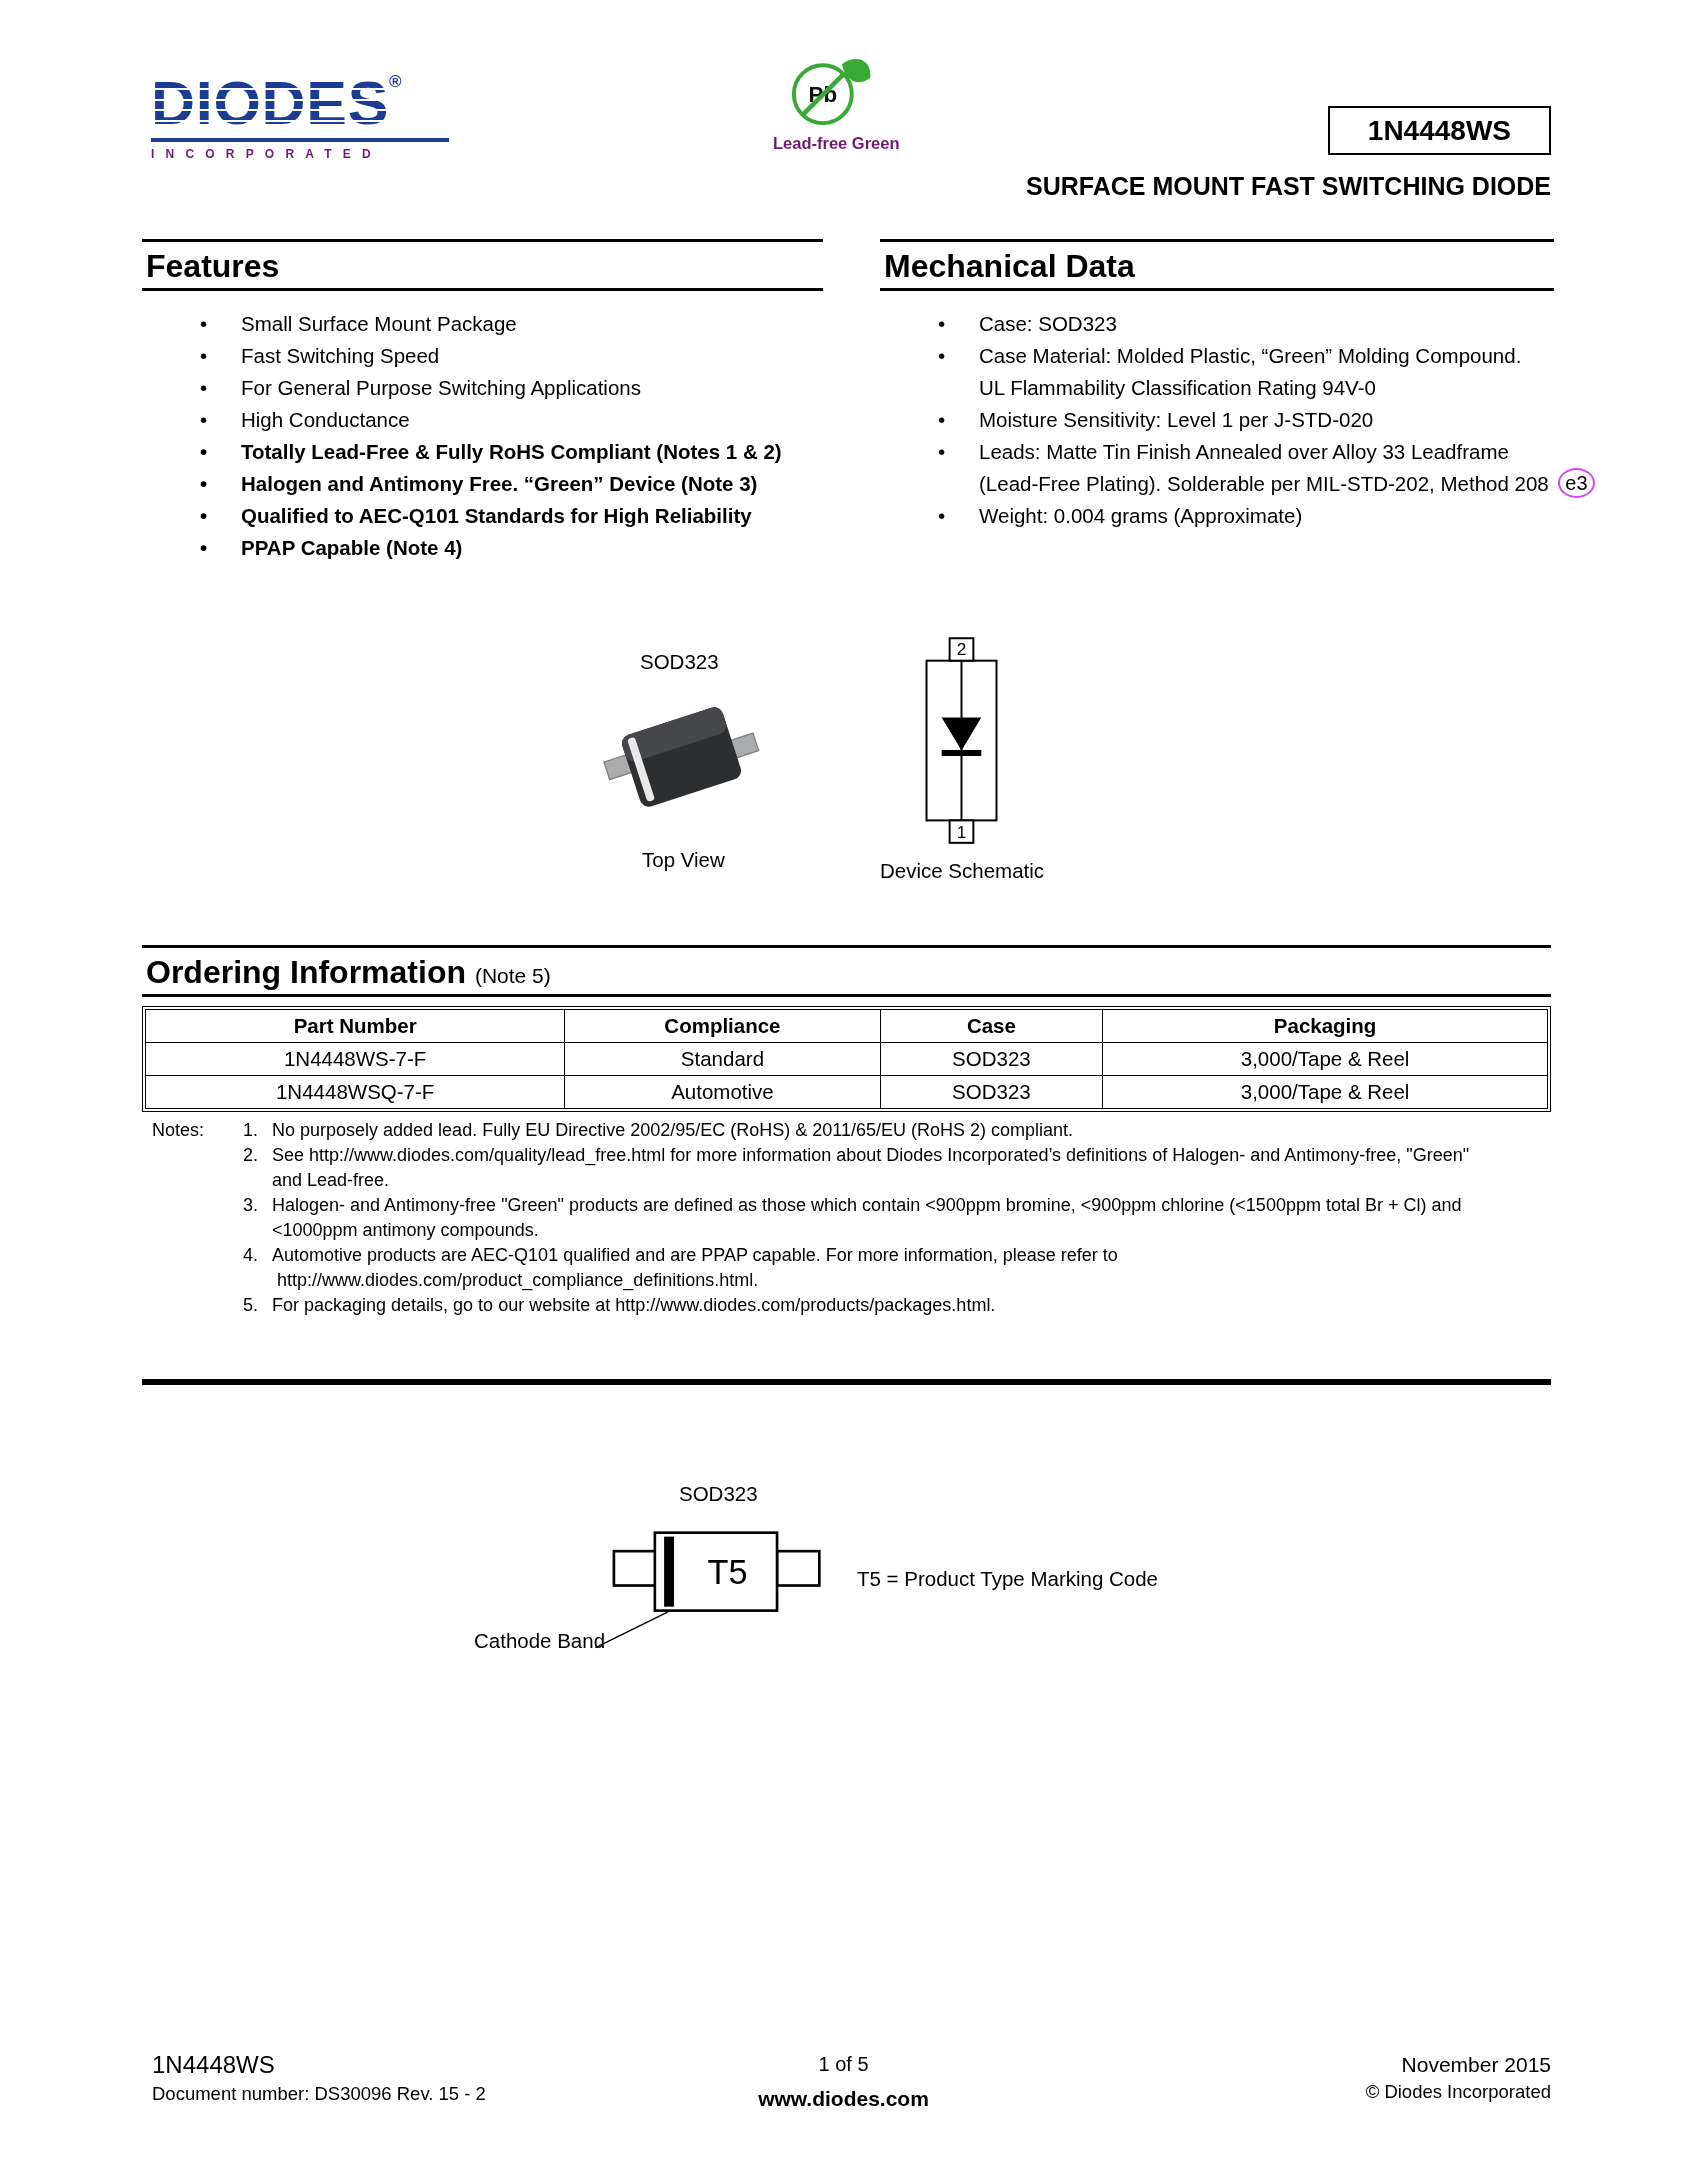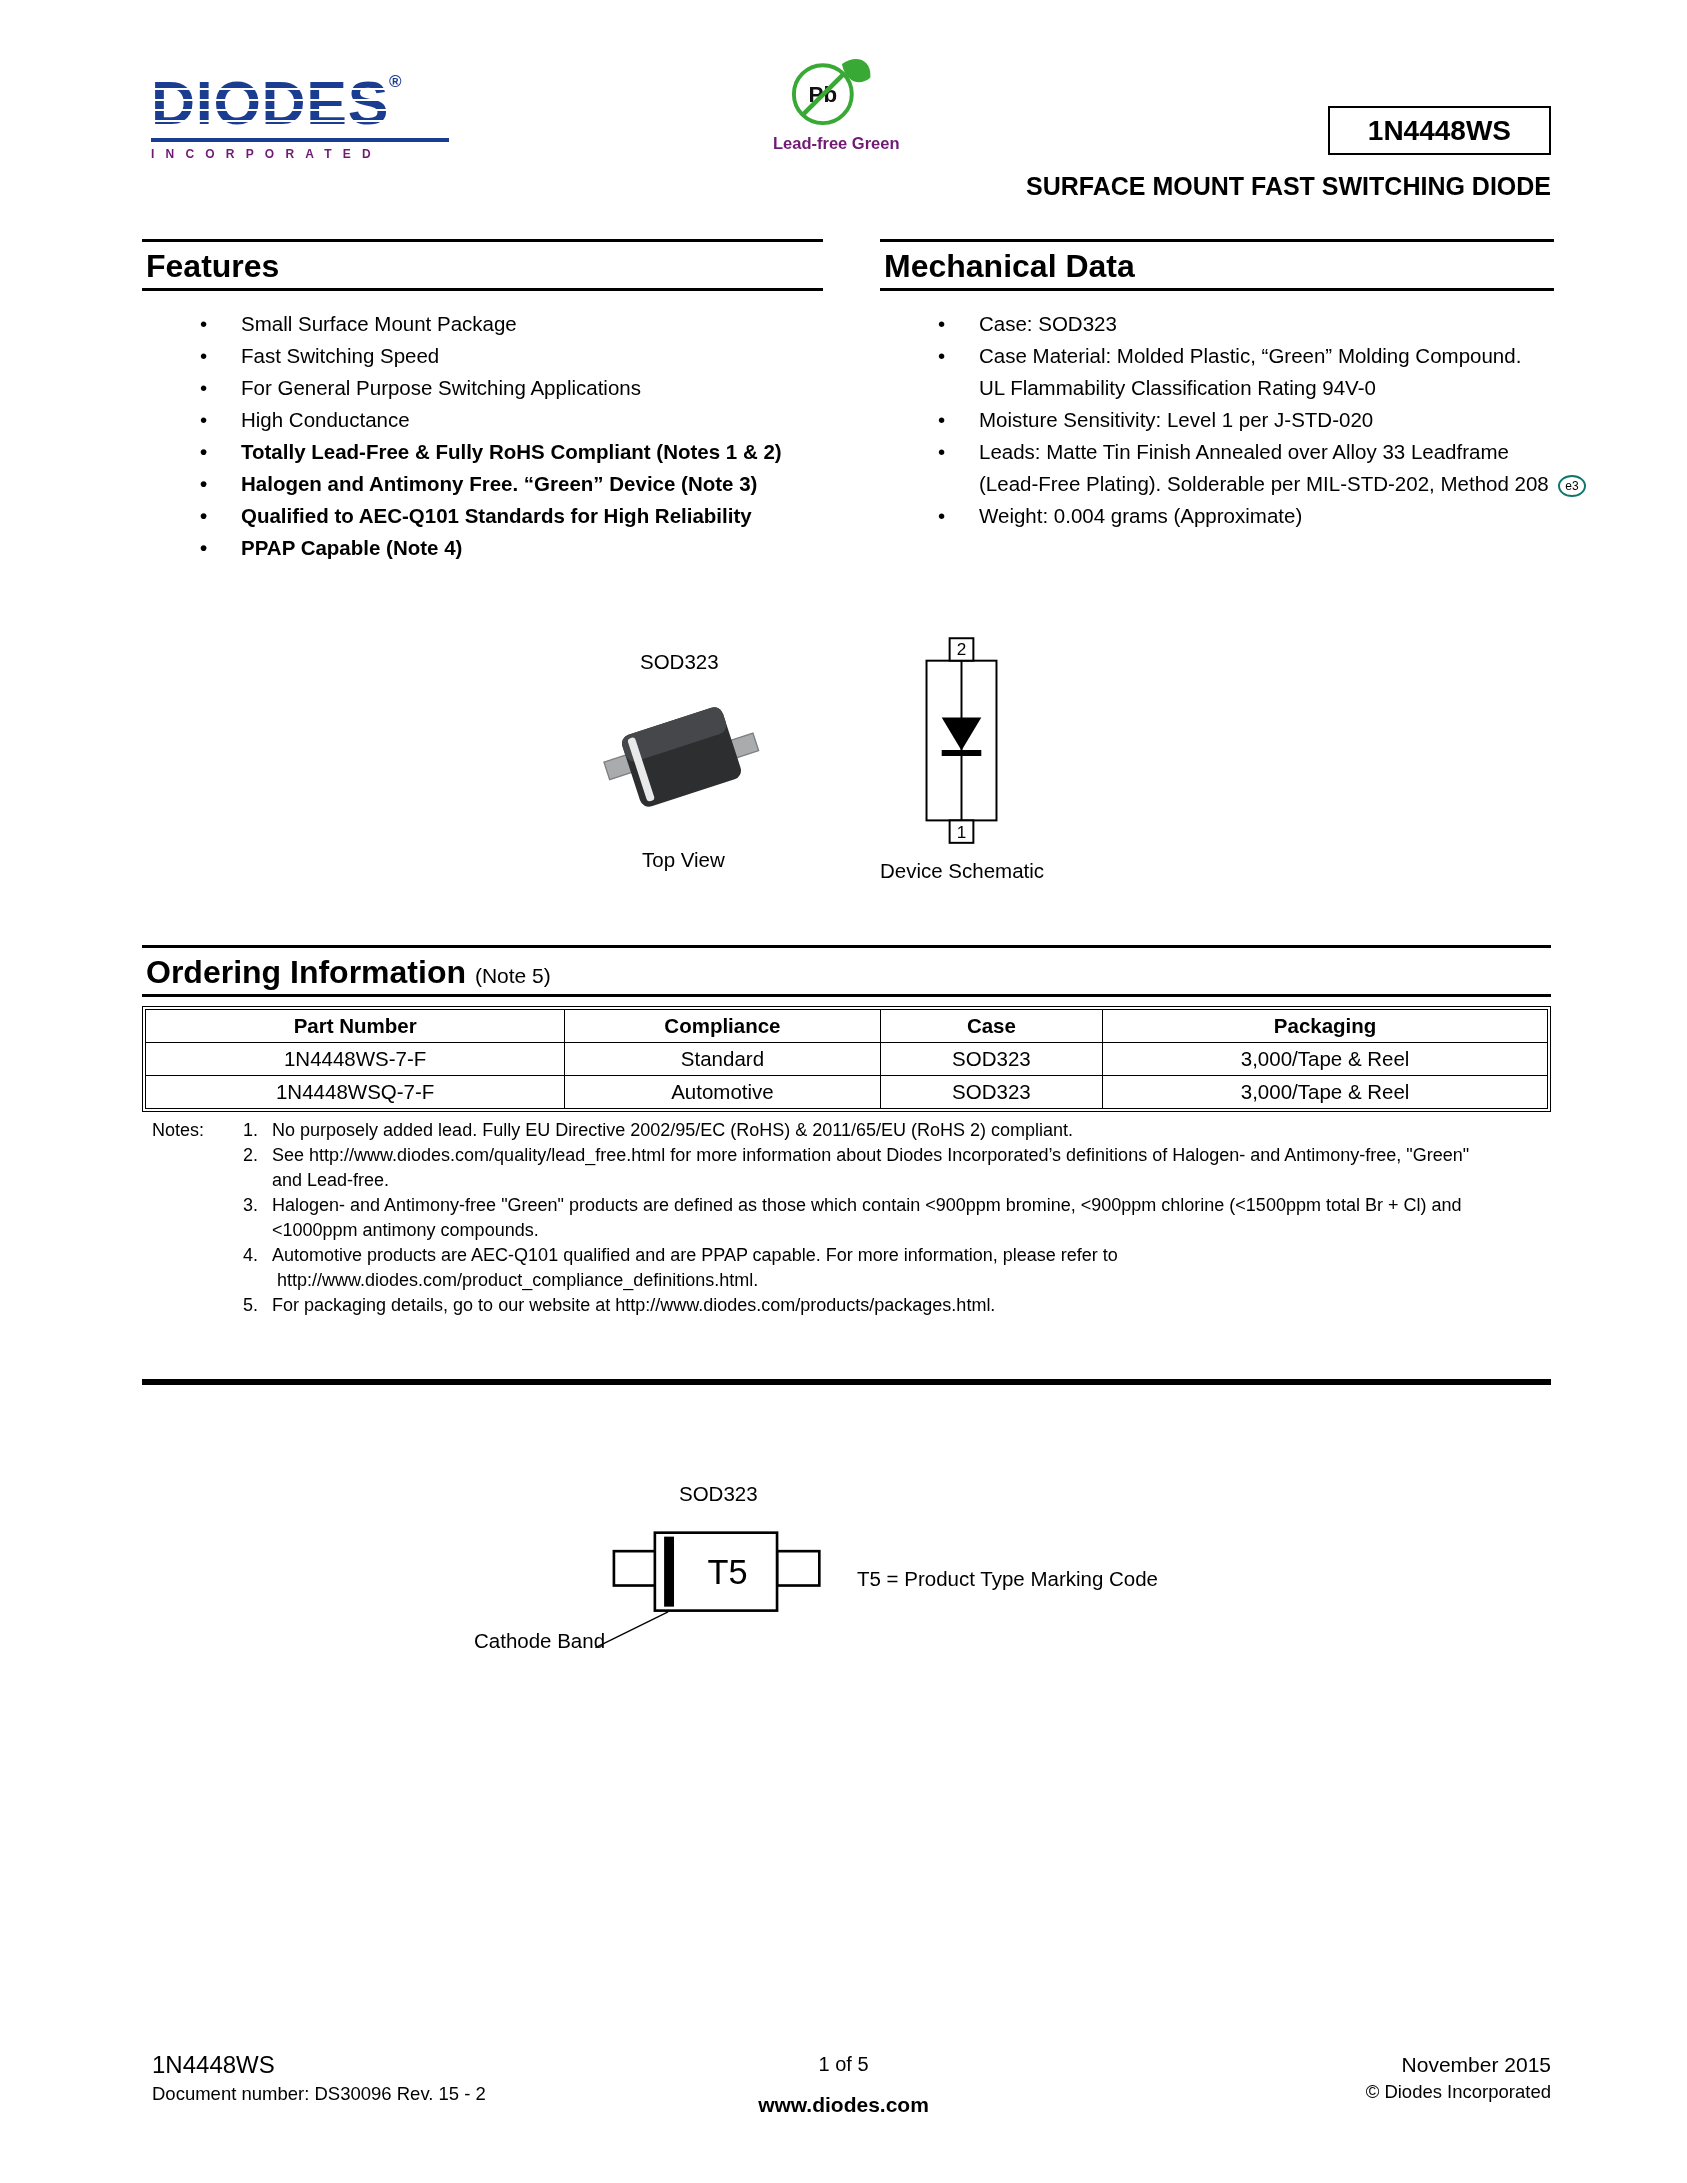--- a/index.html
+++ b/index.html
@@ -45,22 +45,22 @@
   .features  { position:absolute; left:142px;  top:239px; width:681px; }
   .mechanical{ position:absolute; left:880px; top:239px; width:674px; }
 
   ul.bullets { list-style:none; margin:17px 0 0 0; padding:0; font-size:20.5px; line-height:32px; }
   ul.bullets li { position:relative; padding-left:99px; }
   ul.bullets li::before { content:"\2022"; position:absolute; left:58px; top:0; }
   ul.bullets li.b { font-weight:bold; }
   .mechanical ul.bullets li div { white-space:nowrap; }
 
   .e3 {
-    display:inline-block; border:2px solid #0f766e; border-radius:50%;
-    font-size:12px; line-height:1; padding:2.6px 5.3px 3.3px; margin-left:9.3px; vertical-align:1.3px;
+    display:inline-block; border:2px solid #d946ef; border-radius:50%;
+    font-size:20px; line-height:1; padding:2.6px 5.3px 3.3px; margin-left:9.3px; vertical-align:1.3px;
     white-space:nowrap;
   }
 
   
   .fig-label { position:absolute; font-size:20.5px; }
 
   
   .ordering { position:absolute; left:142px; top:945px; width:1409px; }
   .tbl-wrap { border:1.3px solid #000; padding:2px; margin-top:9.3px; }
   table.order { width:100%; border-collapse:collapse; border:1.3px solid #000; font-size:20.5px; }
@@ -77,21 +77,21 @@
   .marking-sec { position:absolute; left:142px; top:1379px; width:1409px; }
   .mark-sod323 { position:absolute; left:679px; top:1482px; font-size:20.5px; }
   .mark-svg { position:absolute; left:569px; top:1518px; }
   .mark-legend { position:absolute; left:857px; top:1567px; font-size:20.5px; }
   .mark-cathode { position:absolute; left:474px; top:1629px; font-size:20.5px; }
 
   
   .footer-left { position:absolute; left:152px; top:2051px; font-size:24px; }
   .footer-left .doc-number { font-size:18.5px; margin-top:4px; font-weight:normal; }
   .footer-center { position:absolute; left:0; right:0; top:2053px; text-align:center; font-size:20px; }
-  .footer-center .site { font-size:21px; font-weight:bold; margin-top:17px; }
+  .footer-center .site { font-size:21px; font-weight:bold; margin-top:11px; }
   .footer-right { position:absolute; right:136px; top:2053px; text-align:right; font-size:21px; }
   .footer-right .copyright { font-size:18.5px; margin-top:4px; }
 </style>
 </head>
 <body>
 
 <div class="page">
 
   <div class="logo">
     <div class="logo-main"><span class="wordmark">DIODES</span><span class="logo-reg">®</span></div>

